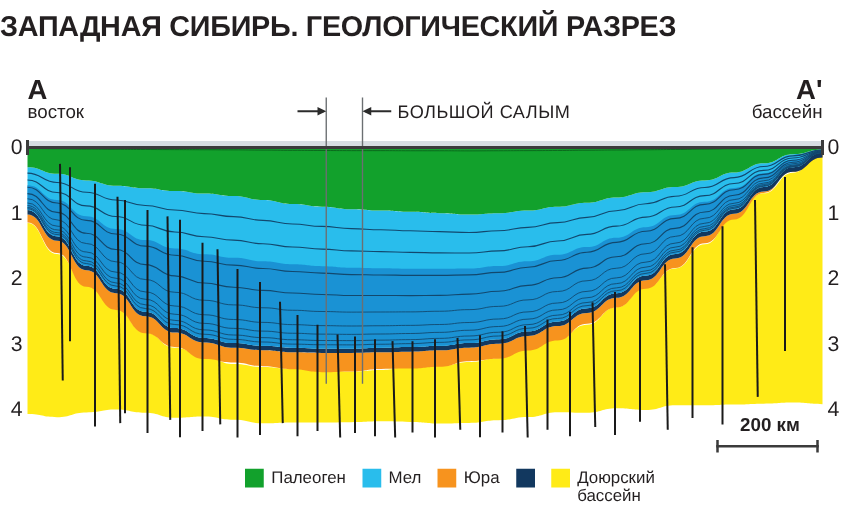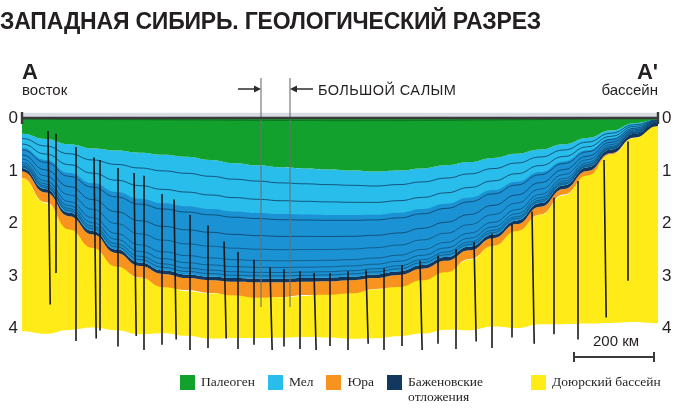--- a/index.html
+++ b/index.html
@@ -29,24 +29,24 @@
   .axnum{position:absolute;font-size:17px;line-height:17px;color:#231f20;}
   .axleft{left:4px;text-align:right;width:14px;}
   .axright{right:4px;text-align:left;width:14px;}
 
   
   #scalebar{position:absolute;left:573px;top:352px;width:82px;height:9px;}
   #scalebar .bar{position:absolute;left:0;top:4px;width:82px;height:2px;background:#3b3b3b;}
   #scalebar .tickL,#scalebar .tickR{position:absolute;top:0;width:2px;height:10px;background:#3b3b3b;}
   #scalebar .tickL{left:0;} #scalebar .tickR{right:0;}
   #scale-text{position:absolute;left:573px;top:332px;width:86px;text-align:center;
-    font-size:15px;font-weight:normal;color:#231f20;white-space:nowrap;}
+    font-size:15px;font-weight:bold;color:#231f20;white-space:nowrap;}
 
   
-  #legend{position:absolute;left:180px;top:374px;display:flex;align-items:flex-start;gap:13px;font-family:Liberation Serif, serif;}
+  #legend{position:absolute;left:196px;top:374px;display:flex;align-items:flex-start;gap:13px;}
   .leg-item{display:flex;align-items:flex-start;gap:6px;}
   .leg-sw{width:15px;height:15px;flex:0 0 15px;margin-top:1px;}
   .leg-tx{font-size:13.5px;line-height:15px;color:#231f20;max-width:110px;}
 
   svg{display:block;}
   #section{position:absolute;left:0;top:60px;}
 </style>
 </head>
 <body>
 
@@ -94,21 +94,20 @@
     <div class="leg-item">
       <div class="leg-sw" style="background: rgb(41, 189, 236);"></div>
       <div class="leg-tx" style="white-space: nowrap;">Мел</div>
     </div>
     <div class="leg-item">
       <div class="leg-sw" style="background: rgb(247, 147, 30);"></div>
       <div class="leg-tx" style="white-space: nowrap;">Юра</div>
     </div>
     <div class="leg-item">
       <div class="leg-sw" style="background: rgb(18, 56, 95);"></div>
-      <div class="leg-tx">Баженовские отложения</div>
     </div>
     <div class="leg-item">
       <div class="leg-sw" style="background: rgb(255, 235, 23);"></div>
       <div class="leg-tx">Доюрский бассейн</div>
     </div>
   </div>
 
 <svg id="section" width="680" height="290" viewBox="0 0 680 290">
   <g id="layers">
       <path d="M22.0,52.8 C33.8,52.8 33.8,52.8 45.6,52.8 C57.3,52.8 57.3,52.8 69.1,52.8 C80.9,52.8 80.9,52.8 92.7,52.8 C104.4,52.8 104.4,52.8 116.2,52.8 C128.0,52.8 128.0,52.8 139.8,52.8 C151.6,52.8 151.6,52.8 163.3,52.8 C175.1,52.8 175.1,52.8 186.9,52.8 C198.7,52.8 198.7,52.8 210.4,52.8 C222.2,52.8 222.2,52.8 234.0,52.8 C245.8,52.8 245.8,52.8 257.6,52.8 C269.3,52.8 269.3,52.8 281.1,52.8 C292.9,52.8 292.9,52.8 304.7,52.8 C316.4,52.8 316.4,52.8 328.2,52.8 C340.0,52.8 340.0,52.8 351.8,52.8 C363.6,52.8 363.6,52.8 375.3,52.8 C387.1,52.8 387.1,52.8 398.9,52.8 C410.7,52.8 410.7,52.8 422.4,52.8 C434.2,52.8 434.2,52.8 446.0,52.8 C457.8,52.8 457.8,52.8 469.6,52.8 C481.3,52.8 481.3,52.8 493.1,52.8 C504.9,52.8 504.9,52.8 516.7,52.8 C528.4,52.8 528.4,52.8 540.2,52.8 C552.0,52.8 552.0,52.8 563.8,52.8 C575.6,52.8 575.6,52.8 587.3,52.8 C599.1,52.8 599.1,52.8 610.9,52.8 C622.7,52.8 622.7,52.8 634.4,52.8 C646.2,52.8 646.2,52.8 658.0,52.8 L658.0,59.6 C646.2,59.6 646.2,61.1 634.4,61.1 C622.7,61.1 622.7,61.1 610.9,61.1 C599.1,61.1 599.1,61.1 587.3,61.1 C575.6,61.1 575.6,61.1 563.8,61.1 C552.0,61.1 552.0,61.1 540.2,61.1 C528.4,61.1 528.4,61.1 516.7,61.1 C504.9,61.1 504.9,61.1 493.1,61.1 C481.3,61.1 481.3,61.1 469.6,61.1 C457.8,61.1 457.8,61.1 446.0,61.1 C434.2,61.1 434.2,61.1 422.4,61.1 C410.7,61.1 410.7,61.1 398.9,61.1 C387.1,61.1 387.1,61.1 375.3,61.1 C363.6,61.1 363.6,61.1 351.8,61.1 C340.0,61.1 340.0,61.1 328.2,61.1 C316.4,61.1 316.4,61.1 304.7,61.1 C292.9,61.1 292.9,61.1 281.1,61.1 C269.3,61.1 269.3,61.1 257.6,61.1 C245.8,61.1 245.8,61.1 234.0,61.1 C222.2,61.1 222.2,61.1 210.4,61.1 C198.7,61.1 198.7,61.1 186.9,61.1 C175.1,61.1 175.1,61.1 163.3,61.1 C151.6,61.1 151.6,61.1 139.8,61.1 C128.0,61.1 128.0,61.1 116.2,61.1 C104.4,61.1 104.4,61.1 92.7,61.1 C80.9,61.1 80.9,61.1 69.1,61.1 C57.3,61.1 57.3,61.1 45.6,61.1 C33.8,61.1 33.8,61.1 22.0,61.1 Z" fill="#d7dde2" stroke-linejoin="round"></path>

